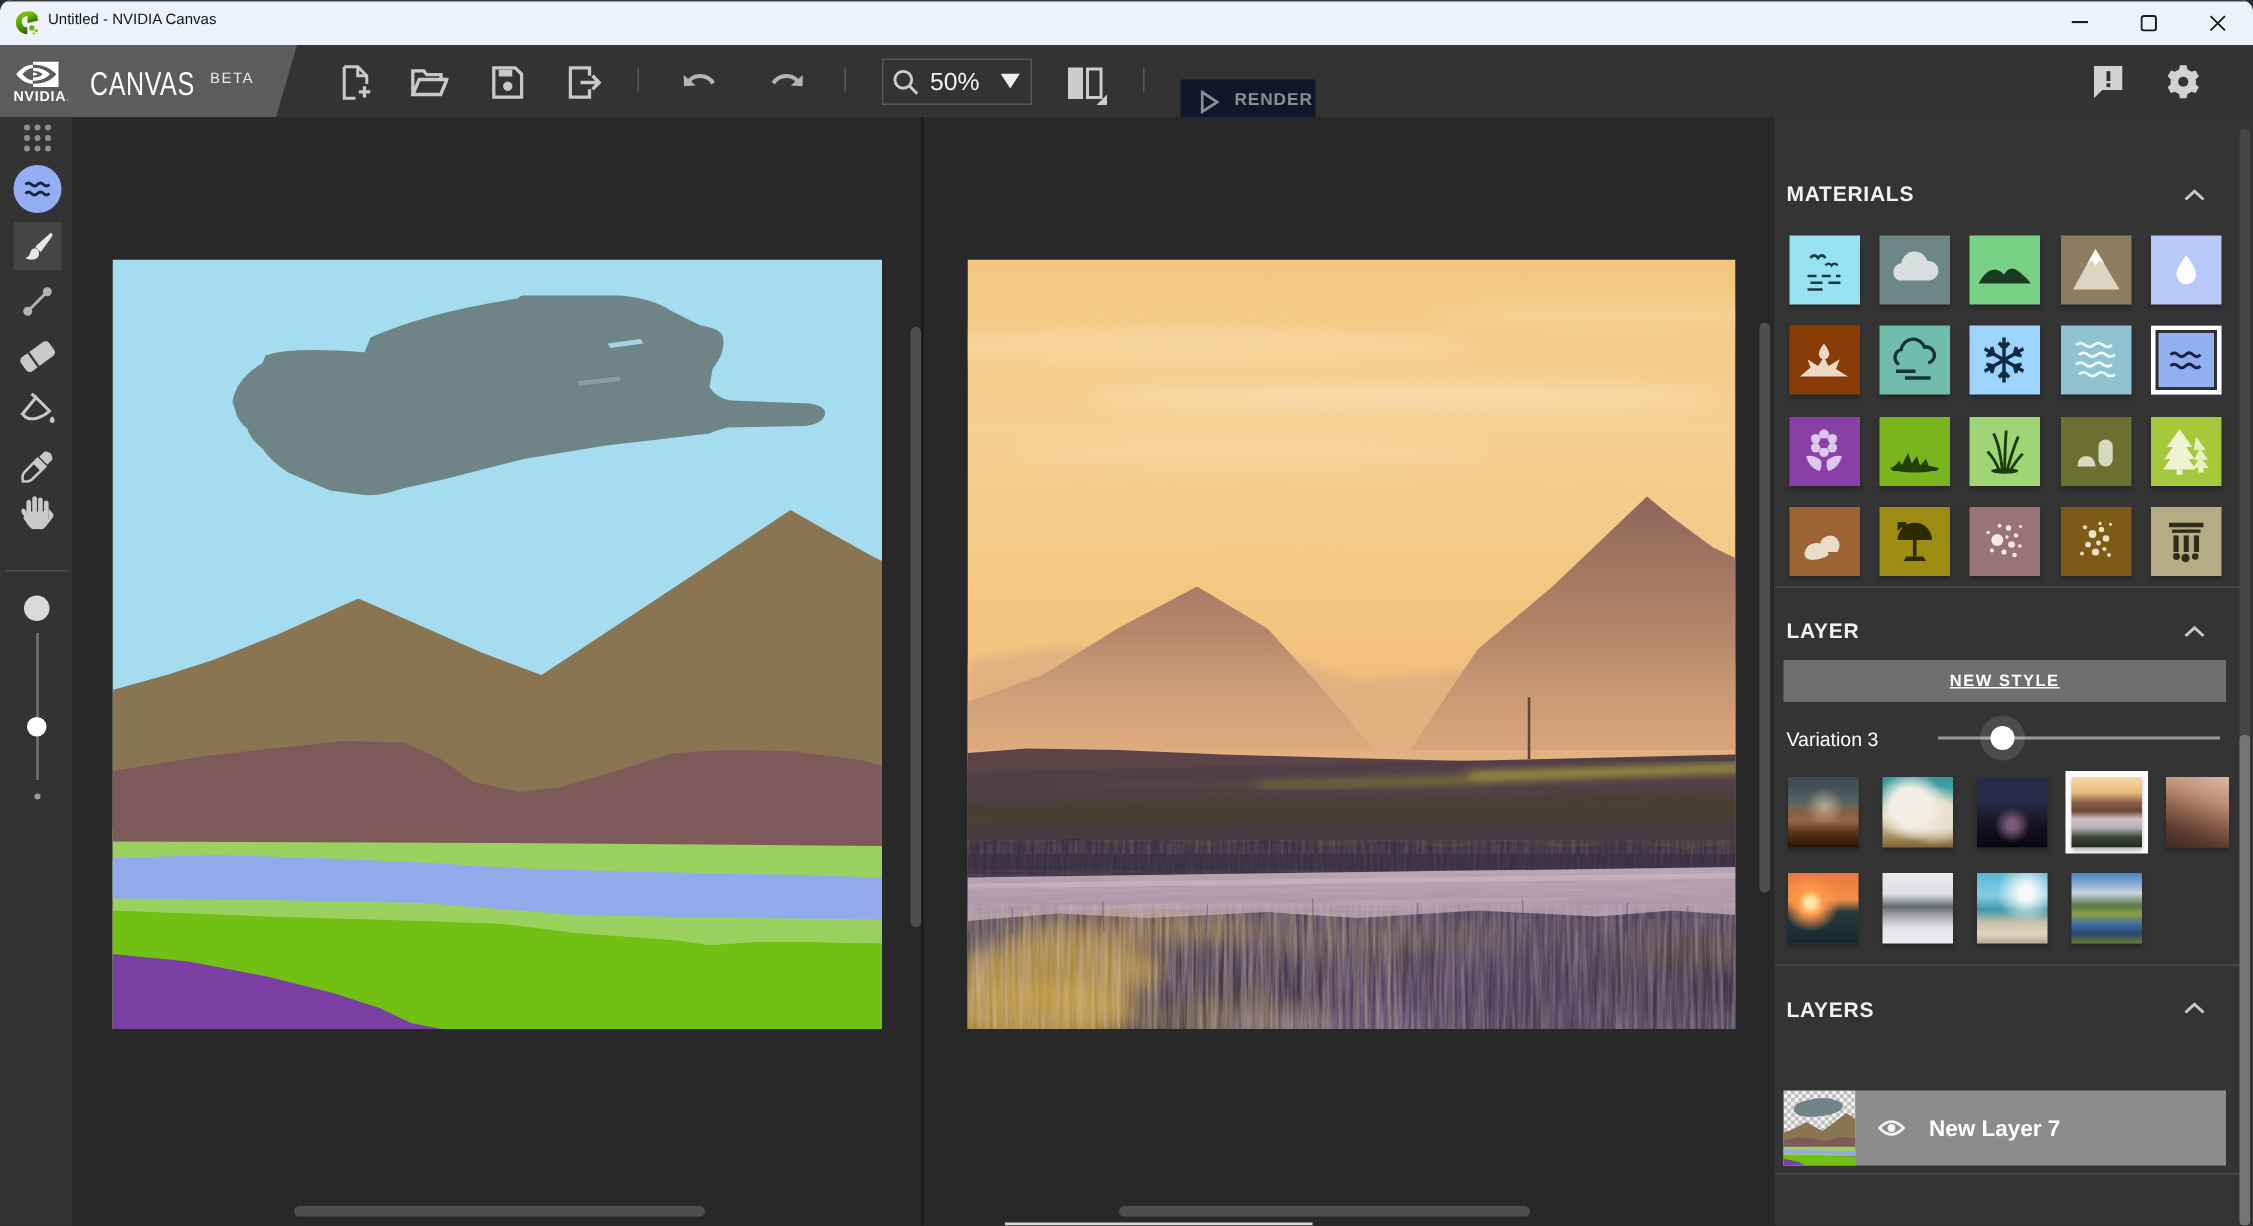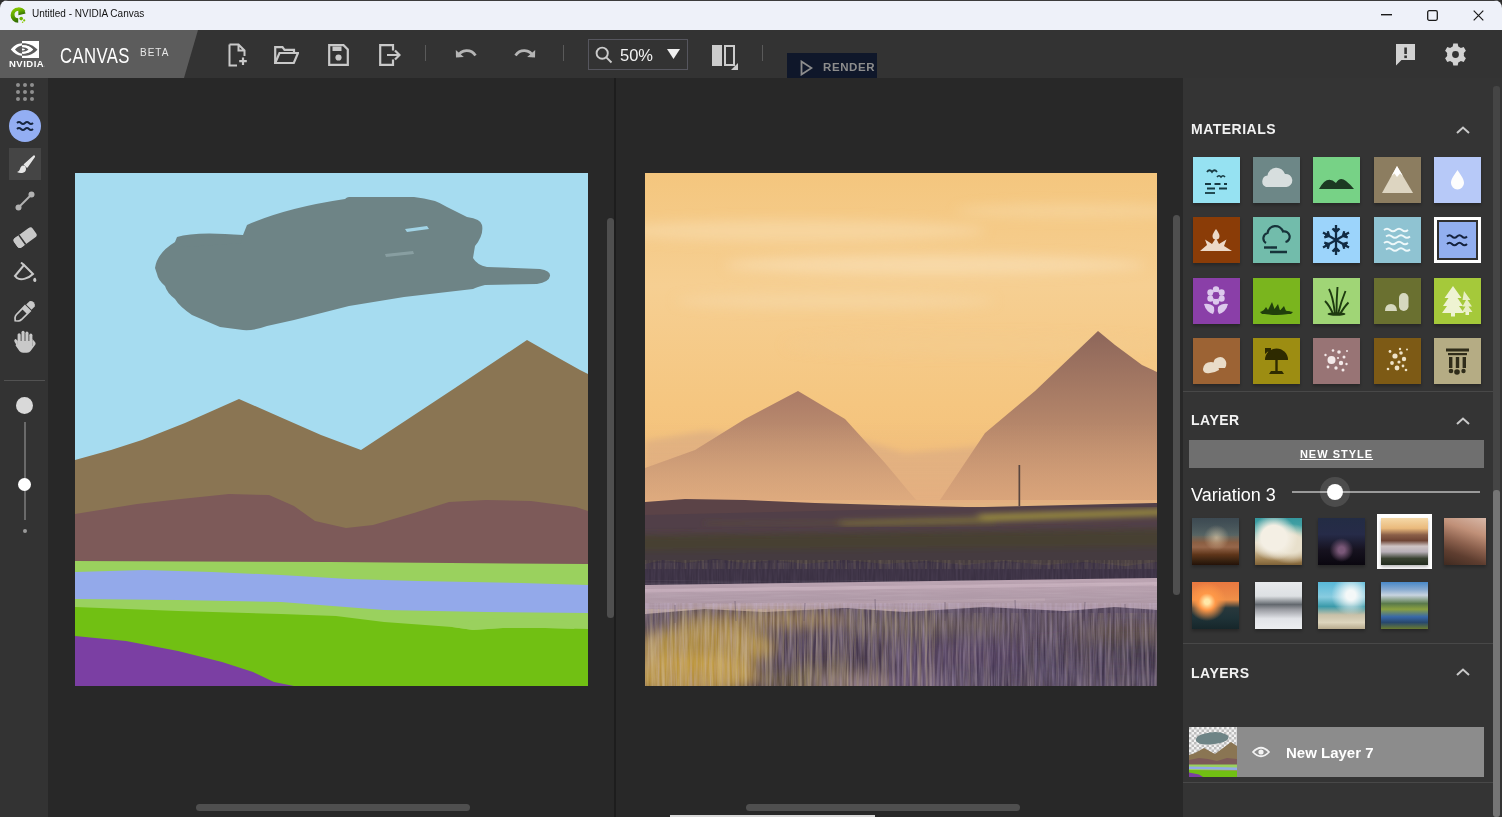--- a/index.html
+++ b/index.html
@@ -549,21 +549,21 @@
         </g>
       </svg>
     </div>
     <div class="psep" style="top:313px;"></div>
 
     <div class="phead" style="top:334px;">LAYER</div>
     <svg class="abs" style="left:273px;top:339px" width="14" height="8" viewBox="0 0 14 8">
         <path d="M1 7 L7 1.5 L13 7" fill="none" stroke="#c9c9c9" stroke-width="2"></path>
       </svg>
     <div class="pbtn" style="top:362px;">NEW STYLE</div>
-    <div class="abs" style="left:8px;top:407px;font-size:18px;color:#ffffff;">Variation 3</div>
+    <div class="abs" style="left:8px;top:407px;font-size:13px;color:#ffffff;">Variation 3</div>
     <div class="abs" style="left:109px;top:413px;width:188px;height:2px;background:#9a9a9a;"></div>
     <div class="abs" style="left:137px;top:399px;width:30px;height:30px;border-radius:50%;background:rgba(255,255,255,0.12);"></div>
     <div class="abs" style="left:144px;top:406px;width:16px;height:16px;border-radius:50%;background:#ffffff;"></div>
 
     <div class="thumb" style="left:9px;top:440px;background:radial-gradient(circle at 52% 42%, rgba(235,215,180,0.6), rgba(235,215,180,0) 35%),linear-gradient(180deg,#3d4a52 0%,#52616364 38%,#52616300 39%),linear-gradient(180deg,#44535a 0%,#5a6866 35%,#8a5f43 52%,#96664a 62%,#5e3519 78%,#35200f 92%,#241208 100%);"></div>
     <div class="thumb" style="left:72px;top:440px;background:radial-gradient(ellipse at 40% 42%, #f4efe4 32%, rgba(244,239,228,0) 60%),radial-gradient(ellipse at 75% 55%, #e8e0cc 25%, rgba(232,224,204,0) 55%),linear-gradient(180deg,#35979e 0%,#4ba8a8 28%,#ddd5bd 52%,#cbbb9a 70%,#a08253 88%,#7e6238 100%);"></div>
     <div class="thumb" style="left:135px;top:440px;background:radial-gradient(circle at 50% 68%, #7a5878 8%, rgba(122,88,120,0) 30%),linear-gradient(180deg,#232c44 0%,#262b48 35%,#16121f 68%,#0a070f 100%);"></div>
     <div class="abs" style="left:194px;top:436px;width:55px;height:55px;background:#ffffff;"></div>
     <div class="thumb" style="left:198px;top:440px;width:47px;height:47px;background:linear-gradient(180deg,#f5d9a8 0%,#eaba7c 22%,#8a5f48 36%,#6e4434 48%,#cfc4c4 60%,#b8b0b8 72%,#3a4232 86%,#222c1e 100%);"></div>
     <div class="thumb" style="left:261px;top:440px;width:42px;background:linear-gradient(200deg,#d8b8a8 0%,#c09078 30%,#8a5f4c 55%,#5f3e30 75%,#3f2a20 100%);"></div>

